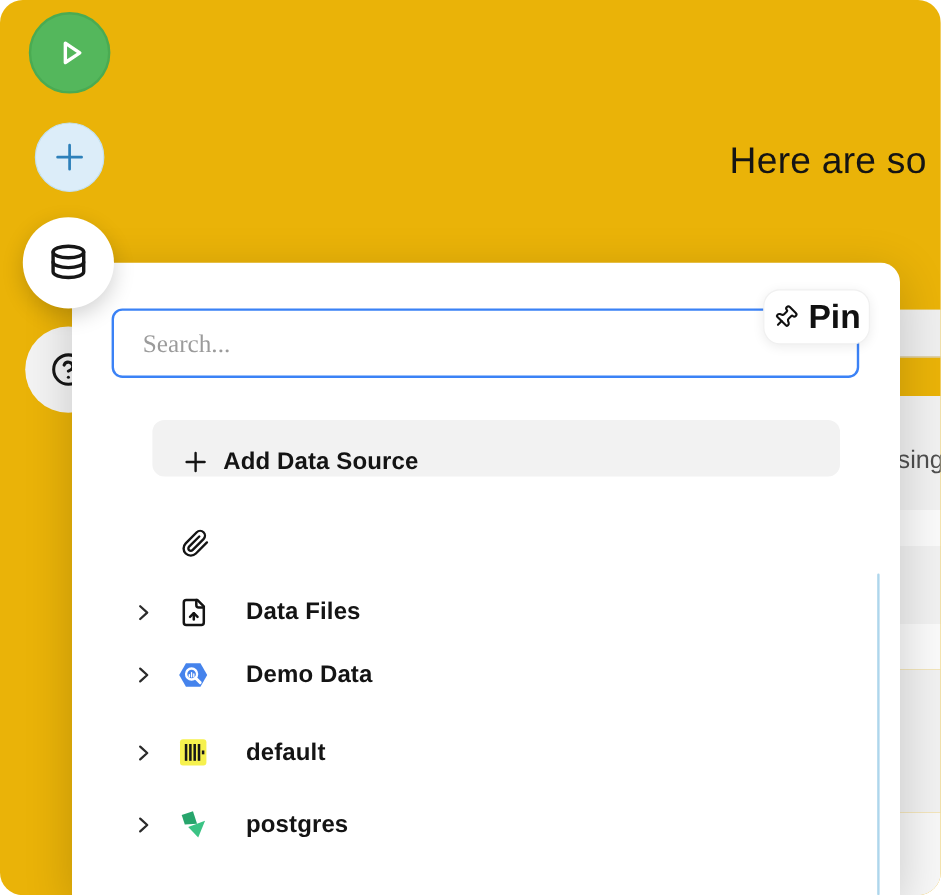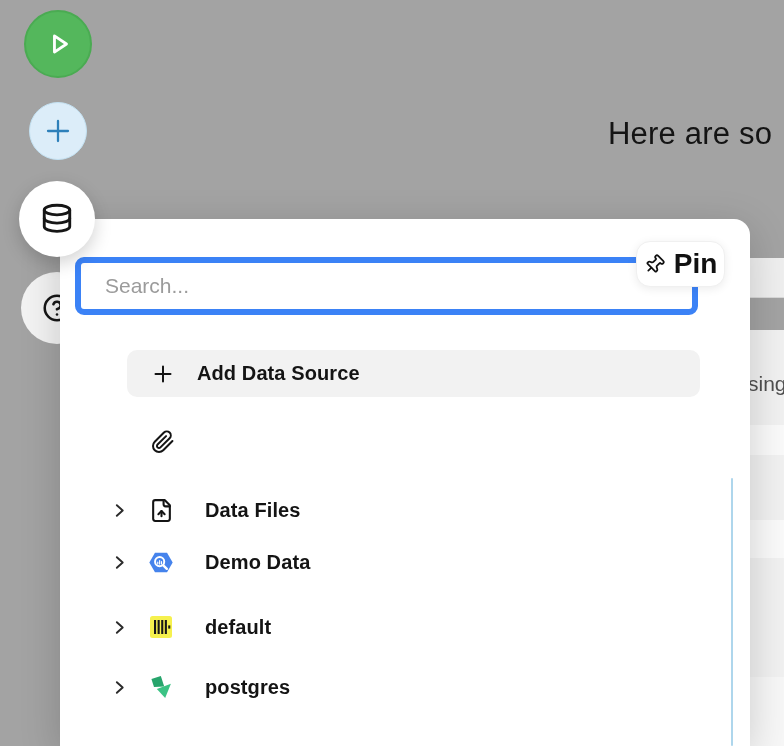--- a/index.html
+++ b/index.html
@@ -1,20 +1,20 @@
 <!DOCTYPE html>
 <html><head>
 <meta charset="utf-8">
 <style>
   * { box-sizing: border-box; margin: 0; padding: 0; }
   html, body { width: 784px; height: 746px; background: #ffffff; }
   body { font-family: "Liberation Sans", sans-serif; }
   .canvas {
     position: relative; width: 784px; height: 746px;
-    background: #a3a3a3; overflow: hidden;
+    background: #eab308; overflow: hidden; border-radius: 19px;
   }
 
   
   .bg-heading {
     position: absolute; left: 608px; top: 116px;
     font-size: 31px; font-weight: 500; color: #141414;
     white-space: nowrap; letter-spacing: 0.2px; z-index: 0;
   }
   .bg-band { position: absolute; left: 750px; width: 34px; z-index: 0; }
   .bg-line { position: absolute; left: 750px; width: 34px; height: 1px; background: #d8d8d8; z-index: 0; }
@@ -31,39 +31,39 @@
   .btn-help  { left: 21px; top: 272px; width: 72px; height: 72px; background: #f3f3f3; z-index: 1; }
 
   
   .panel {
     position: absolute; left: 60px; top: 219px; width: 690px; height: 527px;
     background: #ffffff; border-radius: 16px 16px 0 0;
     box-shadow: 0 10px 40px rgba(0,0,0,0.18);
     z-index: 5;
   }
   .search-input {
-    position: absolute; left: 15px; top: 38px; width: 623px; height: 58px;
-    border: 6px solid #3b82f6; border-radius: 9px; background: #fff;
-    font-family: Liberation Sans, sans-serif;
+    position: absolute; left: 33px; top: 38px; width: 623px; height: 58px;
+    border: 2px solid #3b82f6; border-radius: 9px; background: #fff;
+    font-family: Liberation Serif, serif;
     font-size: 21px; color: #333; padding: 0 24px; outline: none;
   }
   .search-input::placeholder { color: #9b9b9b; }
   .pin-btn {
     position: absolute; left: 576px; top: 22px; width: 89px; height: 46px;
     background: #ffffff; border: 1px solid #f0f0f0; border-radius: 14px;
     box-shadow: 0 2px 10px rgba(0,0,0,0.08);
     display: flex; align-items: center; justify-content: center; gap: 9px;
     cursor: pointer; z-index: 3;
   }
   .pin-btn .lbl { font-size: 28px; font-weight: 600; color: #111; }
   .pin-btn svg { transform: rotate(45deg); }
 
   .action-row {
     position: absolute; left: 67px; width: 573px; height: 47px;
-    display: flex; align-items: center; padding-left: 24px; gap: 22px;
+    display: flex; align-items: flex-end; padding-left: 24px; gap: 11px;
     border-radius: 10px; cursor: pointer;
   }
   .action-add    { top: 131px; background: #f2f2f2; }
   .action-upload { top: 199px; background: transparent; }
   .action-row .lbl { font-size: 20px; font-weight: 700; color: #141414; letter-spacing: 0.1px; }
 
   .tree-row {
     position: absolute; left: 40px; width: 600px; height: 44px;
     display: flex; align-items: center; cursor: pointer;
   }

